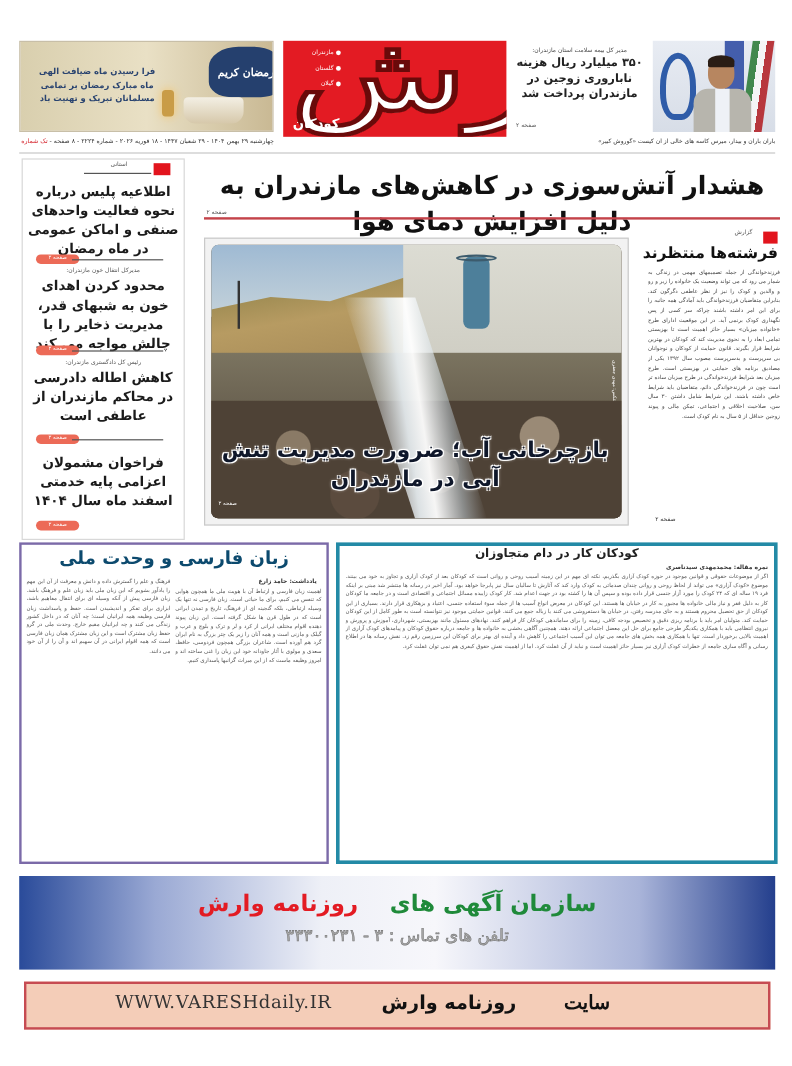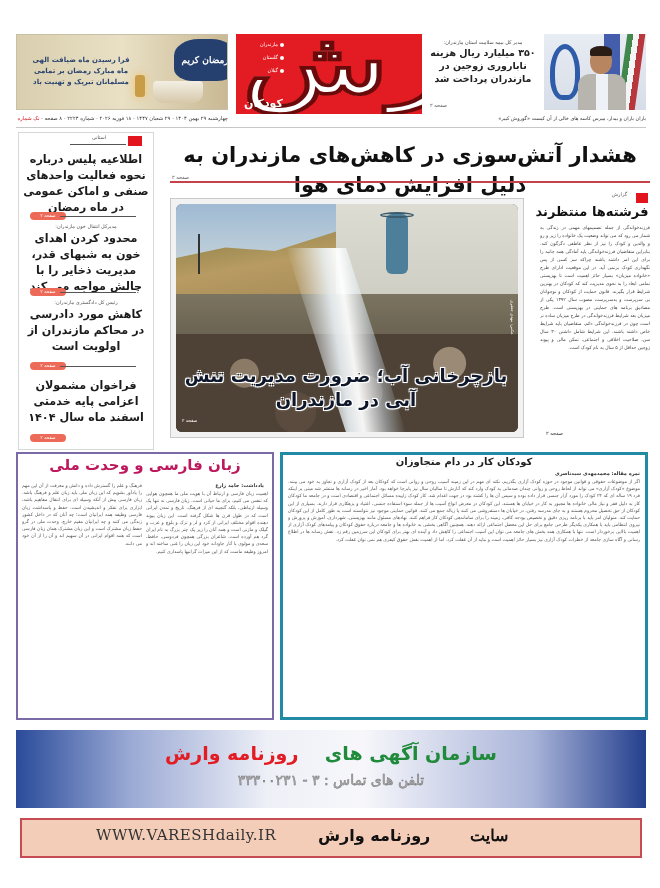--- a/index.html
+++ b/index.html
@@ -72,21 +72,21 @@
   
   .right-tag { left: 636px; top: 193px; width: 12px; height: 10px; background: #e2141d; }
   .right-tag-label { left: 612px; top: 191px; font-size: 5px; color: #555; }
   .right-title { left: 534px; top: 204px; width: 116px; text-align: center; font-size: 13px; font-weight: bold; color: #111; }
   .right-body { left: 540px; top: 224px; width: 110px; height: 200px; font-size: 4.6px; line-height: 8px; color: #444; text-align: justify; overflow: hidden; }
   .right-ref { left: 546px; top: 430px; font-size: 5px; color: #333; }
 
   
   .box-purple { left: 16px; top: 452px; width: 258px; height: 268px; border: 2px solid #7b6aa8; }
   .box-teal { left: 280px; top: 452px; width: 368px; height: 268px; border: 3px solid #238aa6; }
-  .art-title-purple { left: 18px; top: 456px; width: 254px; text-align: center; font-size: 15px; font-weight: bold; color: #be185d; }
+  .art-title-purple { left: 18px; top: 456px; width: 254px; text-align: center; font-size: 15px; font-weight: bold; color: #0c4a6e; }
   .art-title-teal { left: 283px; top: 456px; width: 362px; text-align: center; font-size: 10px; font-weight: bold; color: #222; }
   .col-text { position: absolute; font-size: 4.6px; line-height: 7.2px; color: #555; text-align: justify; overflow: hidden; }
   .byline { position: absolute; font-size: 5px; color: #333; font-weight: bold; }
 
   
   .ad-org { left: 16px; top: 730px; width: 630px; height: 78px; background: linear-gradient(90deg, #2a4b9a 0%, #9aa9d4 18%, #eef0f7 40%, #f7f7fb 55%, #a9b4d9 82%, #243f8d 100%); }
   .ad-org-line1 { left: 16px; top: 742px; width: 630px; text-align: center; font-size: 19px; font-weight: bold; }
   .ad-org-line1 .green { color: #1f8a3a; }
   .ad-org-line1 .red { color: #e31b23; }
   .ad-org-phone { left: 16px; top: 772px; width: 630px; text-align: center; font-size: 14px; color: #aaa; letter-spacing: 1px; -webkit-text-stroke: .5px #777; }
@@ -157,21 +157,21 @@
 
 <div class="side-item" style="top:222px;">
   <div class="kicker">مدیرکل انتقال خون مازندران:</div>
   <div class="title">محدود کردن اهدای خون به شبهای قدر، مدیریت ذخایر را با چالش مواجه می کند</div>
 </div>
 <div class="side-ref" style="left:30px; top:288px;">صفحه ۲</div>
 <div class="side-ref-rule" style="left:60px; top:292px; width:76px;"></div>
 
 <div class="side-item" style="top:298px;">
   <div class="kicker">رئیس کل دادگستری مازندران:</div>
-  <div class="title">کاهش مورد دادرسی در محاکم مازندران از اولویت است</div>
+  <div class="title">کاهش اطاله دادرسی در محاکم مازندران از عاطفی است</div>
 </div>
 <div class="side-ref" style="left:30px; top:362px;">صفحه ۲</div>
 <div class="side-ref-rule" style="left:60px; top:366px; width:76px;"></div>
 
 <div class="side-item" style="top:378px;">
   <div class="title">فراخوان مشمولان اعزامی پایه خدمتی اسفند ماه سال ۱۴۰۴</div>
 </div>
 <div class="side-ref" style="left:30px; top:434px;">صفحه ۲</div>
 
 <div class="abs photo-frame"></div>

